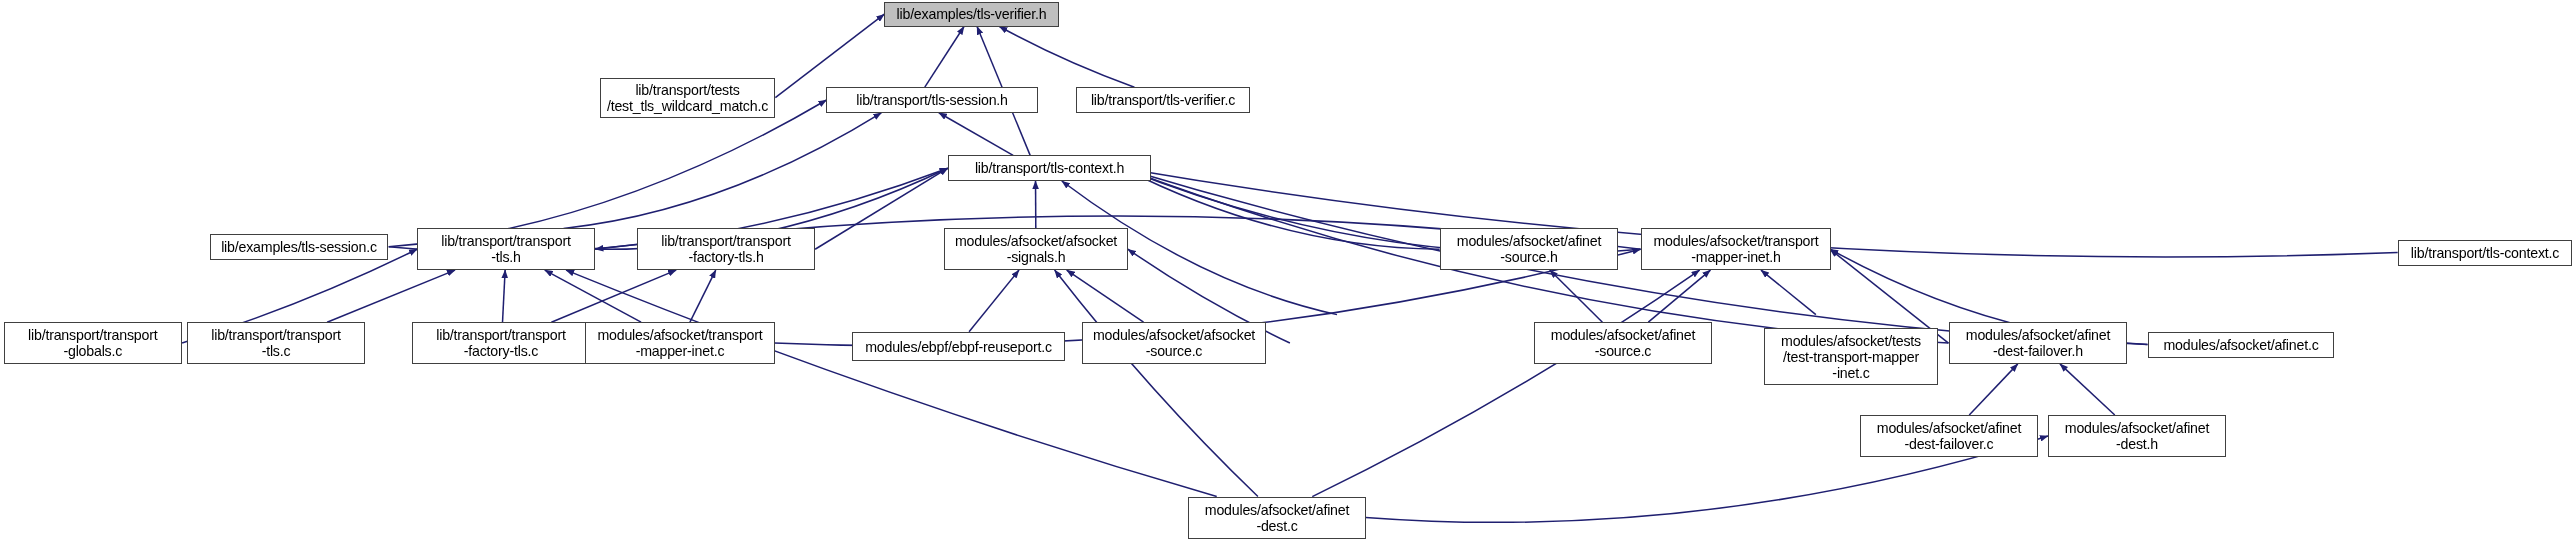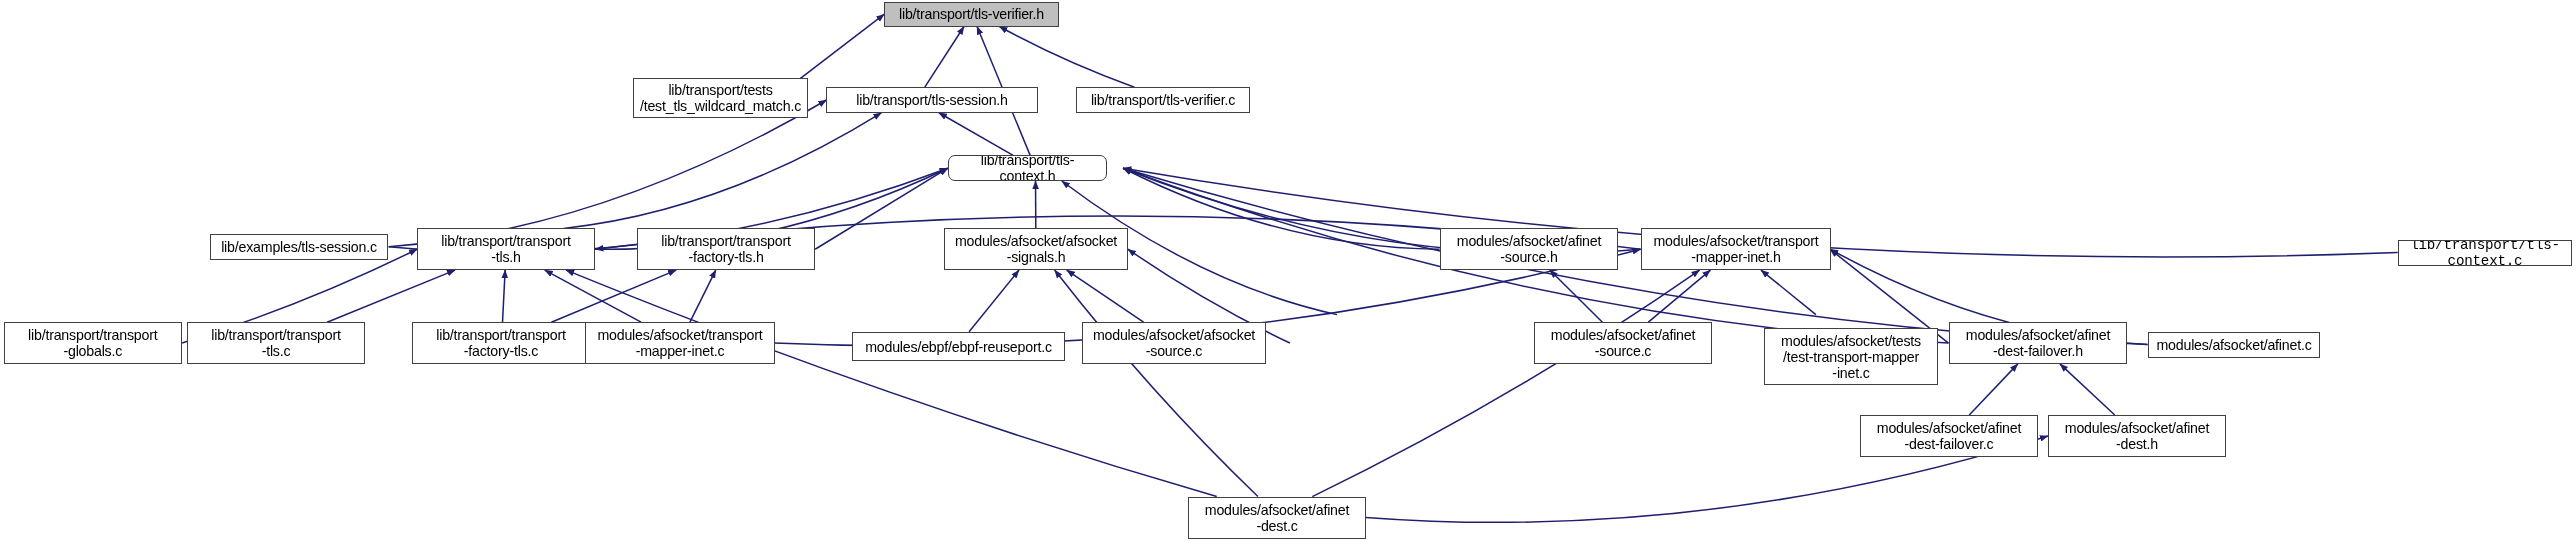--- a/index.html
+++ b/index.html
@@ -106,57 +106,57 @@
         <path d="M 2056 362 L 1931 263" fill="none" stroke="#1f1f70" stroke-width="1.6" marker-end="url(#arrowhead)"></path>
         <path d="M 2266 363.5 Q 2098.5 355.2200321658204 1931 263" fill="none" stroke="#1f1f70" stroke-width="1.6" marker-end="url(#arrowhead)"></path>
         <path d="M 1384.625441696113 524 Q 1597.2861500318506 421.0723000637013 1793.374558303887 285" fill="none" stroke="#1f1f70" stroke-width="1.6" marker-end="url(#arrowhead)"></path>
         <path d="M 817 362 Q 1274 382.5 1731 263" fill="none" stroke="#1f1f70" stroke-width="1.6" marker-end="url(#arrowhead)"></path>
         <path d="M 2077.877551020408 438 L 2129.122448979592 384" fill="none" stroke="#1f1f70" stroke-width="1.6" marker-end="url(#arrowhead)"></path>
         <path d="M 2231.4285714285716 438 L 2173.5714285714284 384" fill="none" stroke="#1f1f70" stroke-width="1.6" marker-end="url(#arrowhead)"></path>
         <path d="M 1441 546 Q 1801 573 2161 460" fill="none" stroke="#1f1f70" stroke-width="1.6" marker-end="url(#arrowhead)"></path>
       </g>
   </svg>
   <div id="node-layer">
-      <div class="gnode root thick" style="left: 884px; top: 1.9px; width: 175px; height: 25px;">lib/transport/tls-verifier.h</div>
-      <div class="gnode thick" style="left: 600px; top: 78px; width: 175px; height: 40px; margin-left: 33px;">lib/transport/tests
+      <div class="gnode root thick" style="left: 884px; top: 1.9px; width: 175px; height: 25px;">lib/examples/tls-verifier.h</div>
+      <div class="gnode thick" style="left: 600px; top: 78px; width: 175px; height: 40px;">lib/transport/tests
 /test_tls_wildcard_match.c</div>
       <div class="gnode thick" style="left: 826px; top: 87px; width: 212px; height: 25.6px;">lib/transport/tls-session.h</div>
       <div class="gnode thick" style="left: 1076px; top: 87px; width: 174px; height: 25.6px;">lib/transport/tls-verifier.c</div>
-      <div class="gnode thick" style="left: 948px; top: 155px; width: 159px; height: 25.6px; border-radius: 7px;">lib/transport/tls-context.h</div>
+      <div class="gnode thick" style="left: 948px; top: 155px; width: 203px; height: 25.6px;">lib/transport/tls-context.h</div>
       <div class="gnode thick" style="left: 210px; top: 234px; width: 178px; height: 25.6px;">lib/examples/tls-session.c</div>
       <div class="gnode thick" style="left: 417px; top: 228px; width: 178px; height: 42px;">lib/transport/transport
 -tls.h</div>
       <div class="gnode thick" style="left: 637px; top: 228px; width: 178px; height: 42px;">lib/transport/transport
 -factory-tls.h</div>
       <div class="gnode thick" style="left: 944px; top: 228px; width: 184px; height: 42px;">modules/afsocket/afsocket
 -signals.h</div>
       <div class="gnode thick" style="left: 1440px; top: 228px; width: 178px; height: 42px;">modules/afsocket/afinet
 -source.h</div>
       <div class="gnode thick" style="left: 1641px; top: 228px; width: 190px; height: 42px;">modules/afsocket/transport
 -mapper-inet.h</div>
-      <div class="gnode thick" style="left: 2398px; top: 240px; width: 174px; height: 25.6px; font-family: Liberation Mono, monospace;">lib/transport/tls-context.c</div>
+      <div class="gnode thick" style="left: 2398px; top: 240px; width: 174px; height: 25.6px;">lib/transport/tls-context.c</div>
       <div class="gnode thick" style="left: 3.8px; top: 322px; width: 178px; height: 42px;">lib/transport/transport
 -globals.c</div>
       <div class="gnode thick" style="left: 187px; top: 322px; width: 178px; height: 42px;">lib/transport/transport
 -tls.c</div>
       <div class="gnode thick" style="left: 412px; top: 322px; width: 178px; height: 42px;">lib/transport/transport
 -factory-tls.c</div>
       <div class="gnode thick" style="left: 585px; top: 322px; width: 190px; height: 42px;">modules/afsocket/transport
 -mapper-inet.c</div>
       <div class="gnode thick" style="left: 852px; top: 332px; width: 213px; height: 29px;">modules/ebpf/ebpf-reuseport.c</div>
       <div class="gnode thick" style="left: 1082px; top: 322px; width: 184px; height: 42px;">modules/afsocket/afsocket
 -source.c</div>
       <div class="gnode thick" style="left: 1534px; top: 322px; width: 178px; height: 42px;">modules/afsocket/afinet
 -source.c</div>
       <div class="gnode thick" style="left: 1764px; top: 328px; width: 174px; height: 57px;">modules/afsocket/tests
 /test-transport-mapper
 -inet.c</div>
       <div class="gnode thick" style="left: 1949px; top: 322px; width: 178px; height: 42px;">modules/afsocket/afinet
 -dest-failover.h</div>
-      <div class="gnode thick" style="left: 2148px; top: 332px; width: 172px; height: 25.6px;">modules/afsocket/afinet.c</div>
+      <div class="gnode thick" style="left: 2148px; top: 332px; width: 186px; height: 25.6px;">modules/afsocket/afinet.c</div>
       <div class="gnode thick" style="left: 1860px; top: 415px; width: 178px; height: 42px;">modules/afsocket/afinet
 -dest-failover.c</div>
       <div class="gnode thick" style="left: 2048px; top: 415px; width: 178px; height: 42px;">modules/afsocket/afinet
 -dest.h</div>
       <div class="gnode thick" style="left: 1188px; top: 497px; width: 178px; height: 42px;">modules/afsocket/afinet
 -dest.c</div>
     </div>
 </div>
 
 

